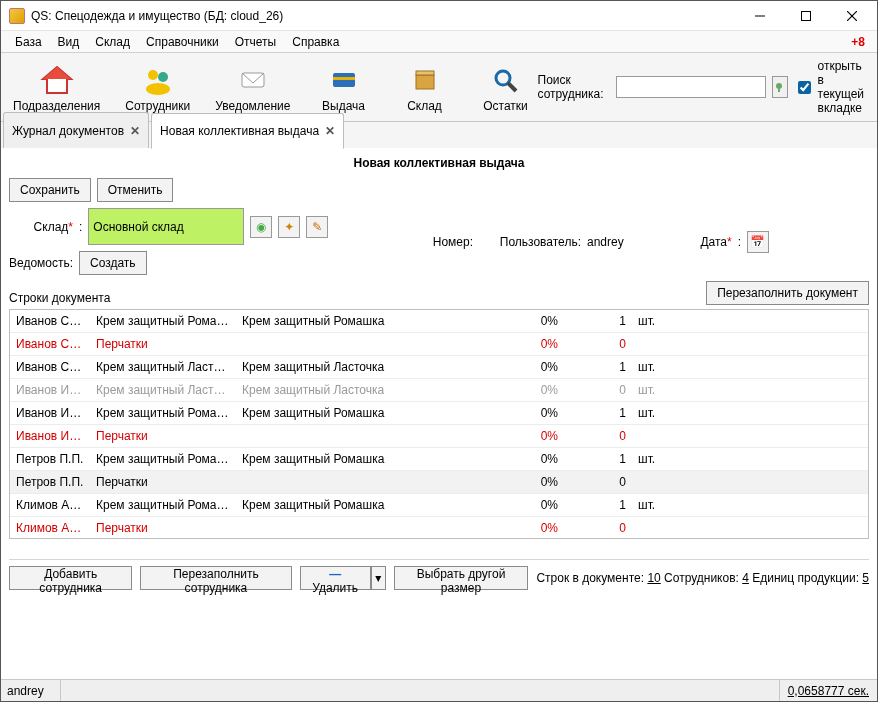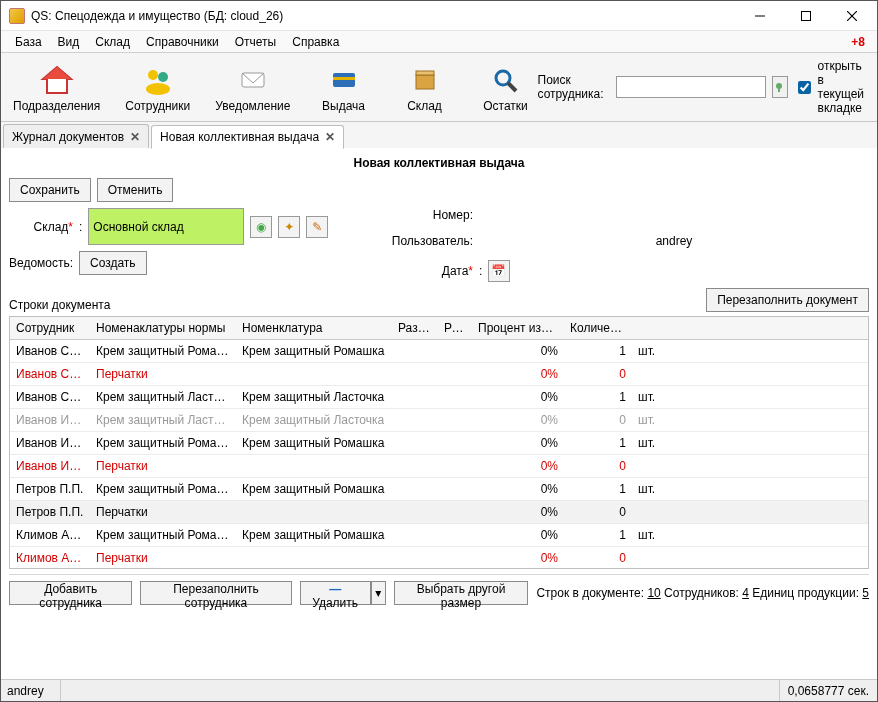--- a/index.html
+++ b/index.html
@@ -26,30 +26,30 @@
   .bigbtn .lbl { font-size: 12px; margin-top: 2px; }
   .search-area { margin-left:auto; display:flex; flex-direction:row; align-items:center; gap:6px; }
   .search-row { display:flex; align-items:center; gap:6px; }
   .search-row input[type=text] { width:150px; height:22px; border:1px solid #999; background:#fff; padding:0 4px; font: inherit; }
   .iconbtn { width:22px; height:22px; border:1px solid #999; background:#f0f0f0; display:flex; align-items:center; justify-content:center; cursor:pointer; }
   .checkrow { display:flex; align-items:center; gap:4px; font-size:12px;}
   .checkrow input { accent-color: #0a64a4; }
 
   
   .tabstrip { height: 26px; background: #f5f5f5; display:flex; align-items:flex-end; padding-left: 2px; }
-  .tab { height: 24px; padding: 0 8px; display:flex; align-items:center; gap:6px; border:1px solid #bdbdbd; border-bottom:none; background:#efefef; margin-right:2px; border-radius:3px 3px 0 0; }
+  .tab { height: 36px; padding: 0 8px; display:flex; align-items:center; gap:6px; border:1px solid #bdbdbd; border-bottom:none; background:#efefef; margin-right:2px; border-radius:3px 3px 0 0; }
   .tab.active { background:#fff; border-bottom:1px solid #fff; position:relative; top:1px; }
   .tab .x { font-weight:bold; color:#555; cursor:pointer; }
 
   
   .doc { flex:1; background:#fff; padding: 6px 8px 0 8px; display:flex; flex-direction:column; overflow:hidden;}
   .doc-title { text-align:center; font-weight:bold; margin: 2px 0 8px 0; }
   .doc-top { display:flex; gap:20px; }
   .doc-left { flex: 0 0 340px; display:flex; flex-direction:column; gap:6px; }
-  .doc-right { flex:1; display:flex; flex-direction:column; gap:12px; }
+  .doc-right { flex:1; display:flex; gap:4px; }
 
   .actionrow { display:flex; gap:6px; margin-bottom:6px;}
   button.std { height:24px; padding:0 10px; border:1px solid #8a8a8a; background:#f3f3f3; font: inherit; cursor:pointer; }
 
   .fieldrow { display:flex; align-items:center; gap:6px; }
   .fieldrow .lbl { width: 64px; text-align:right; }
   .req::after { content:"*"; color:#d00; }
   input.txt { height:37px; border:1px solid #999; padding:0 4px; font:inherit; background:#bef264; }
   .iconbtn-sm { width:22px; height:22px; border:1px solid #999; background:#f3f3f3; display:flex;align-items:center;justify-content:center; cursor:pointer;}
 
@@ -74,29 +74,29 @@
   .c-pct { flex:0 0 92px; text-align:right; }
   .c-qty { flex:0 0 68px; text-align:right; }
   .c-unit{ flex:0 0 60px; }
   .gridbody { max-height: 228px; overflow:hidden; }
   .gr { display:flex; border-bottom:1px solid #ececec; height:23px; align-items:center; }
   .gr.mis { color:#d40000; }
   .gr.dim { color:#9a9a9a; }
   .gr.sel { background:#f2f2f2; }
 
   
-  .botbar { display:flex; align-items:center; gap:8px; padding:6px 0 4px 0; border-top:1px solid #d6d6d6; margin-top:5px;}
+  .botbar { display:flex; align-items:center; gap:8px; padding:6px 0 4px 0; border-top:1px solid #d6d6d6; margin-top:20px;}
   .botbar .stats { margin-left:auto; white-space:nowrap; }
   .u { text-decoration: underline; }
 
   
   .statusbar { height:22px; background:#efefef; border-top:1px solid #c8c8c8; display:flex; align-items:stretch; font-size:12px; }
   .statusbar .cell { padding:2px 6px; border-right:1px solid #c8c8c8; display:flex; align-items:center;}
   .statusbar .grow { flex:1; }
-  .statusbar .timing { padding:9px 8px; display:flex; align-items:center;}
+  .statusbar .timing { padding:9px 8px; display:flex; align-items:center;text-decoration:underline;}
 
   .combo { display:flex; }
   .combo button.std { border-radius:0; }
   .combo .dd { width:18px; padding:0; }
 </style>
 </head>
 <body>
 
 <div class="titlebar">
   <div class="appicon"></div>
@@ -264,30 +264,20 @@
     </div>
   </div>
 
   <div class="refill-row">
     <span class="section-label">Строки документа</span>
     <span class="spacer"></span>
     <button class="std">Перезаполнить документ</button>
   </div>
 
   <div class="grid">
-    <div class="gh">
-      <div class="c-emp">Сотрудник</div>
-      <div class="c-norm">Номенаклатуры нормы</div>
-      <div class="c-nom">Номенклатура</div>
-      <div class="c-size">Размер</div>
-      <div class="c-h">Рост</div>
-      <div class="c-pct">Процент износа</div>
-      <div class="c-qty">Количество</div>
-      <div class="c-unit"></div>
-    </div>
     <div class="gridbody" id="gridbody">
         <div class="gr ">
           <div class="c-emp">Иванов С.П.</div>
           <div class="c-norm">Крем защитный Ромашка</div>
           <div class="c-nom">Крем защитный Ромашка</div>
           <div class="c-size"></div>
           <div class="c-h"></div>
           <div class="c-pct">0%</div>
           <div class="c-qty">1</div>
           <div class="c-unit">шт.</div>

